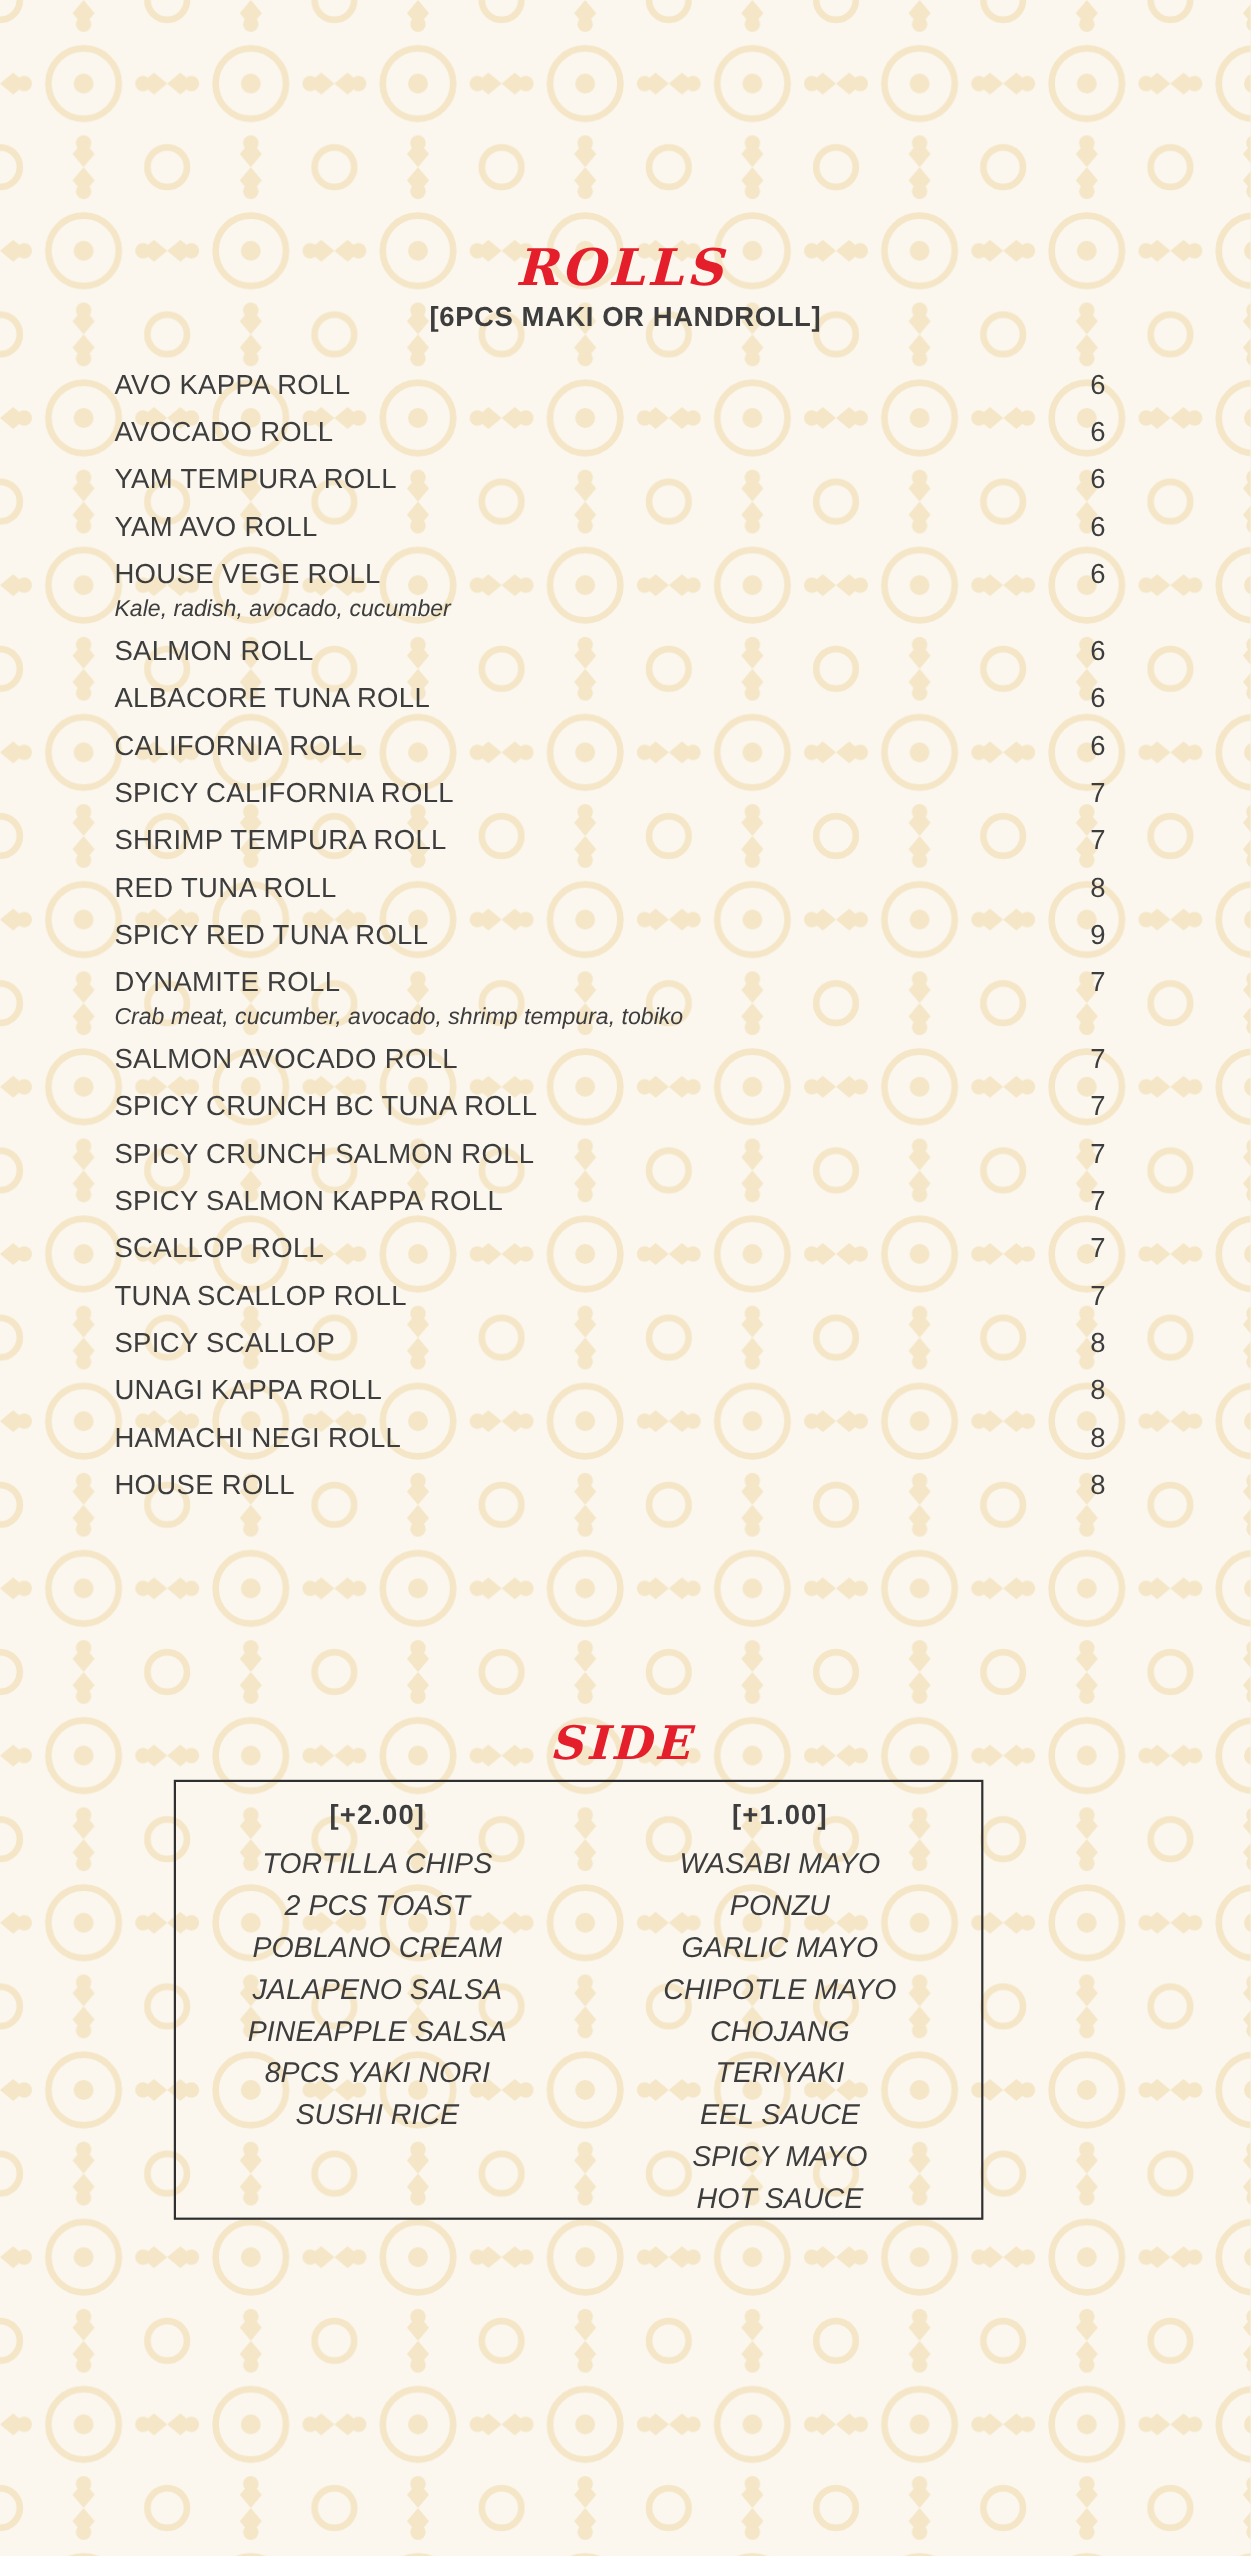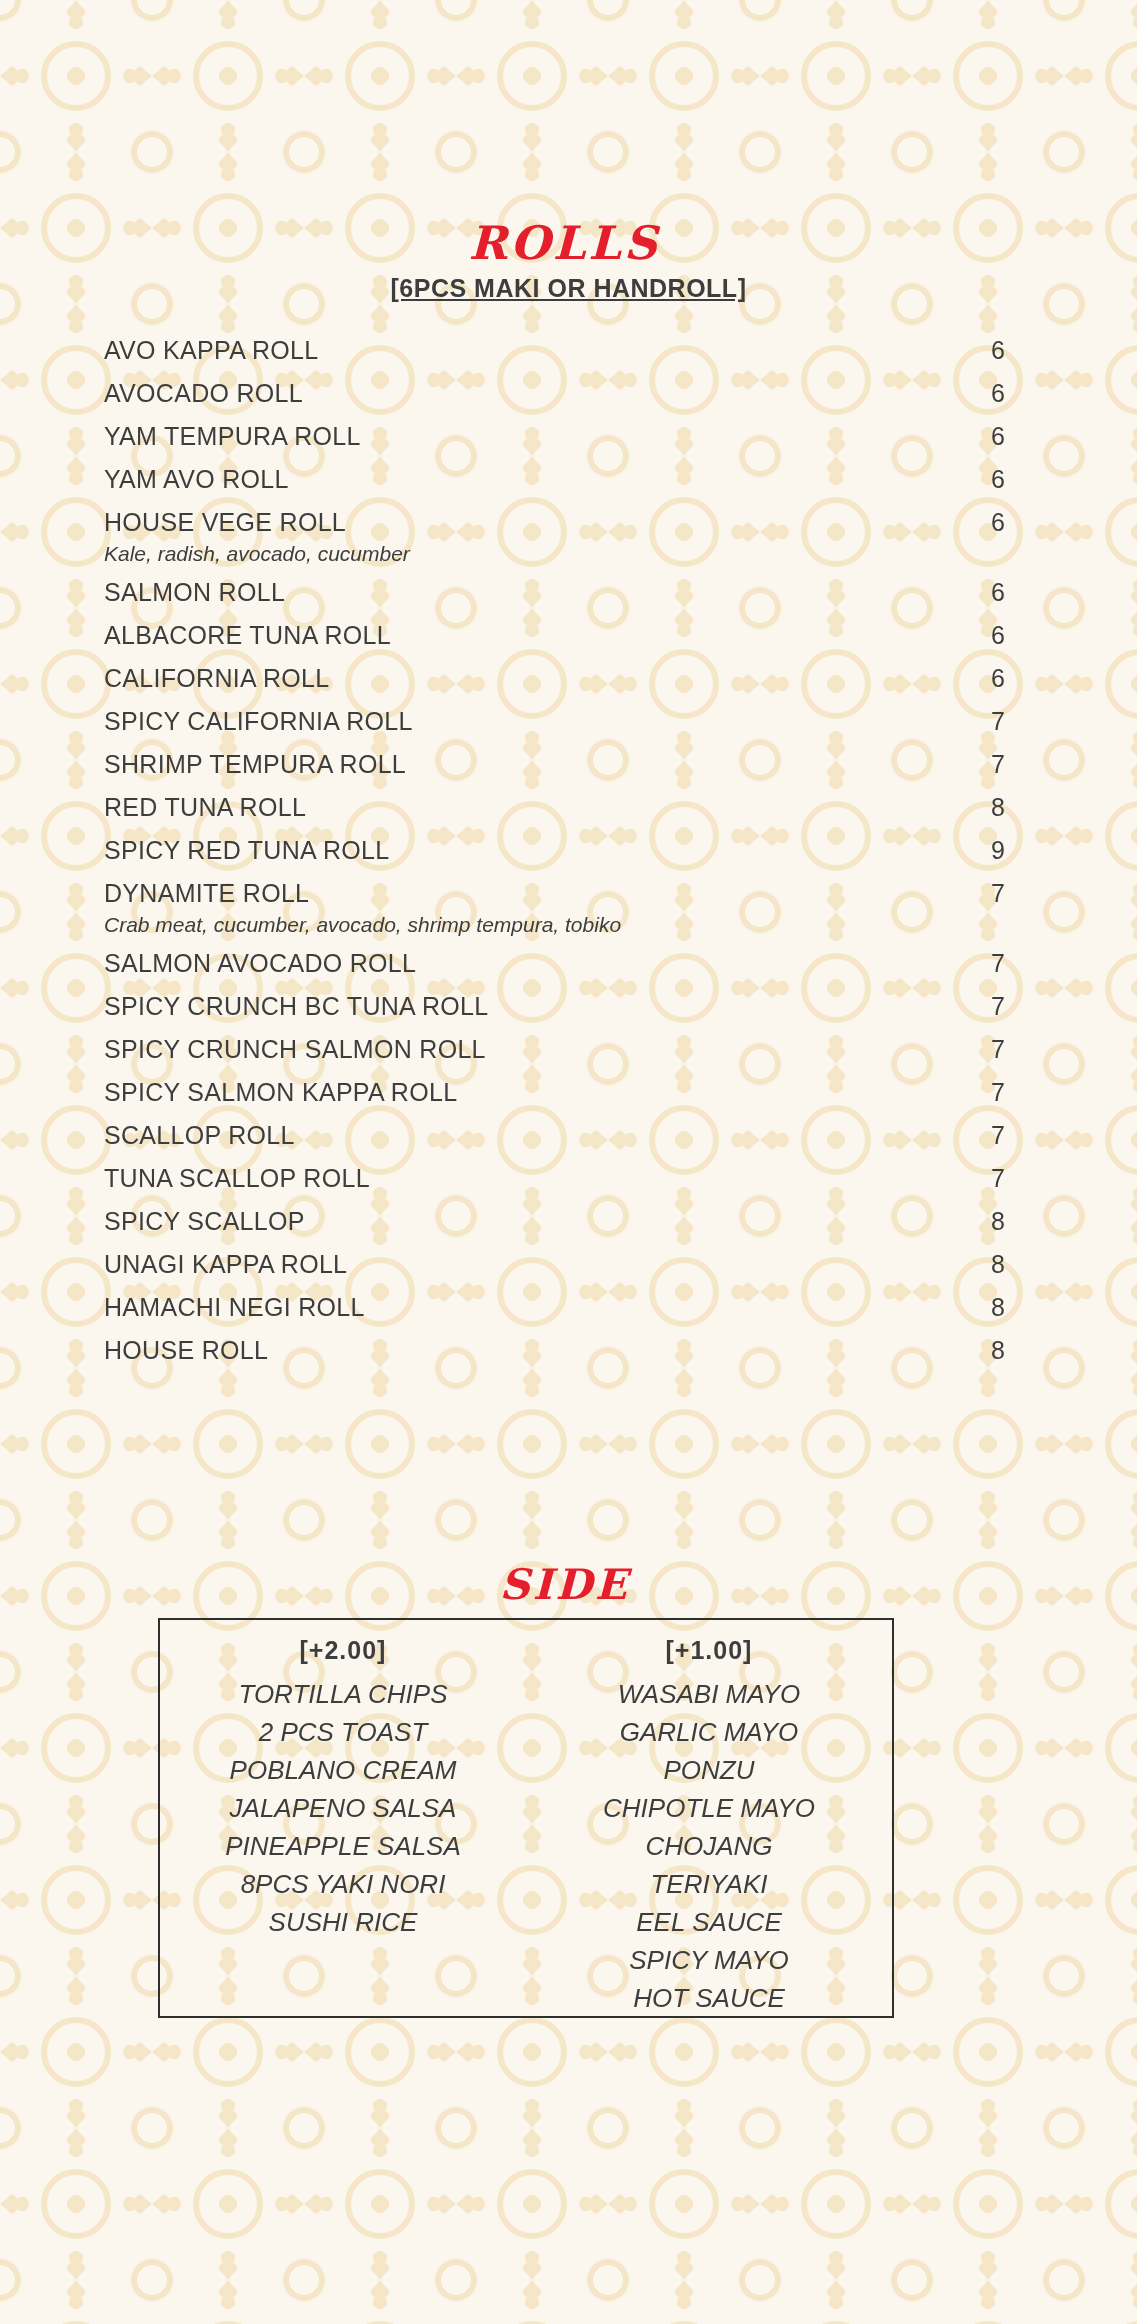--- a/index.html
+++ b/index.html
@@ -43,21 +43,20 @@
     font-size: 46px;
   }
   .rolls-subtitle {
     position: absolute;
     top: 274px; left: 0;
     width: 100%;
     text-align: center;
     font-size: 25px;
     font-weight: bold;
     letter-spacing: 0.5px;
-    text-decoration: underline;
   }
   .rolls-list {
     position: absolute;
     top: 329px;
     left: 104px;
     width: 901px;
   }
   .roll-line {
     display: flex;
     justify-content: space-between;
@@ -329,22 +328,22 @@
             <div class="side-item">PINEAPPLE SALSA</div>
             <div class="side-item">8PCS YAKI NORI</div>
             <div class="side-item">SUSHI RICE</div>
         </div>
       </div>
 
       <div class="side-col">
         <div class="side-header">[+1.00]</div>
         <div class="side-items">
           <div class="side-item">WASABI MAYO</div>
+            <div class="side-item">PONZU</div>
             <div class="side-item">GARLIC MAYO</div>
-            <div class="side-item">PONZU</div>
             <div class="side-item">CHIPOTLE MAYO</div>
             <div class="side-item">CHOJANG</div>
             <div class="side-item">TERIYAKI</div>
             <div class="side-item">EEL SAUCE</div>
             <div class="side-item">SPICY MAYO</div>
             <div class="side-item">HOT SAUCE</div>
         </div>
       </div>
 
     </div>

